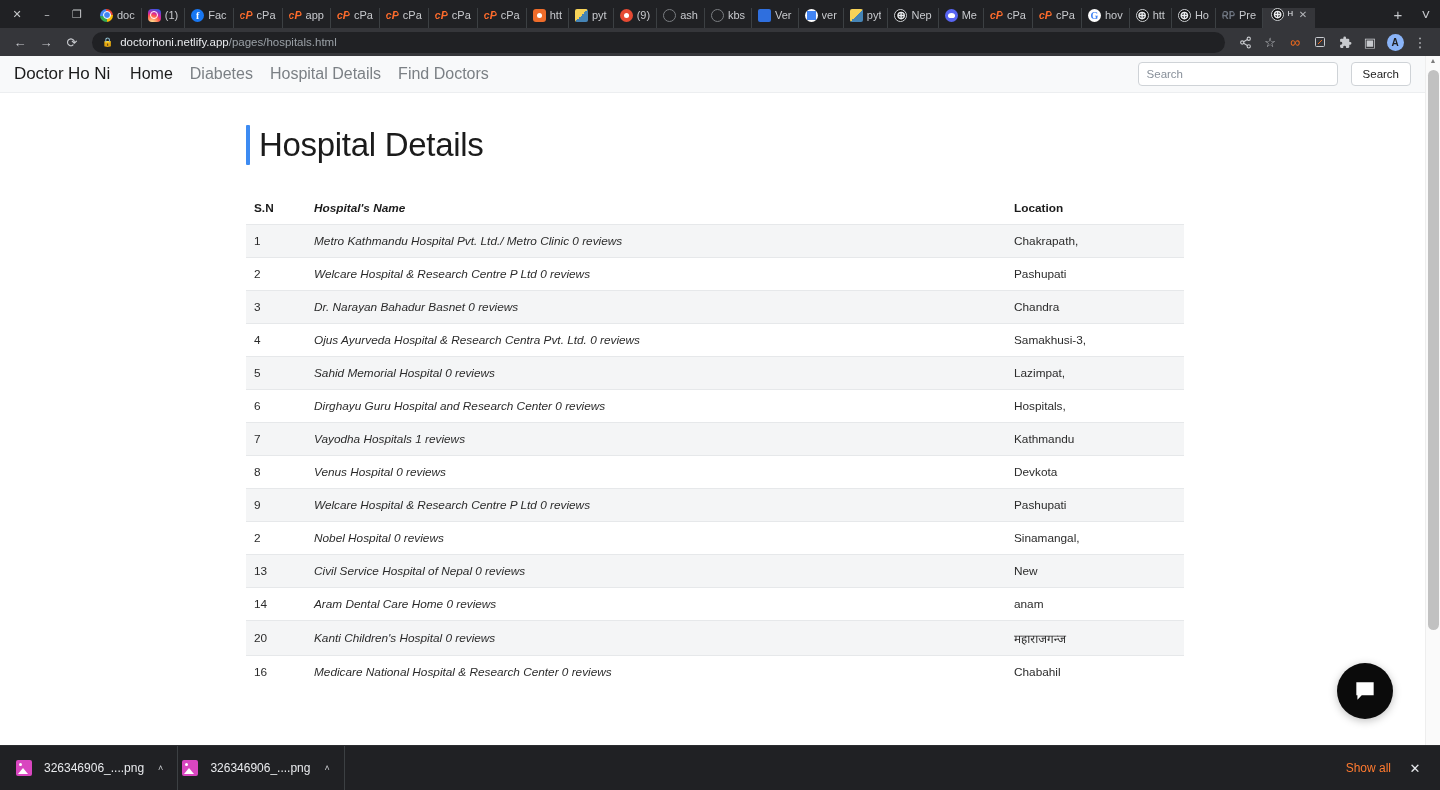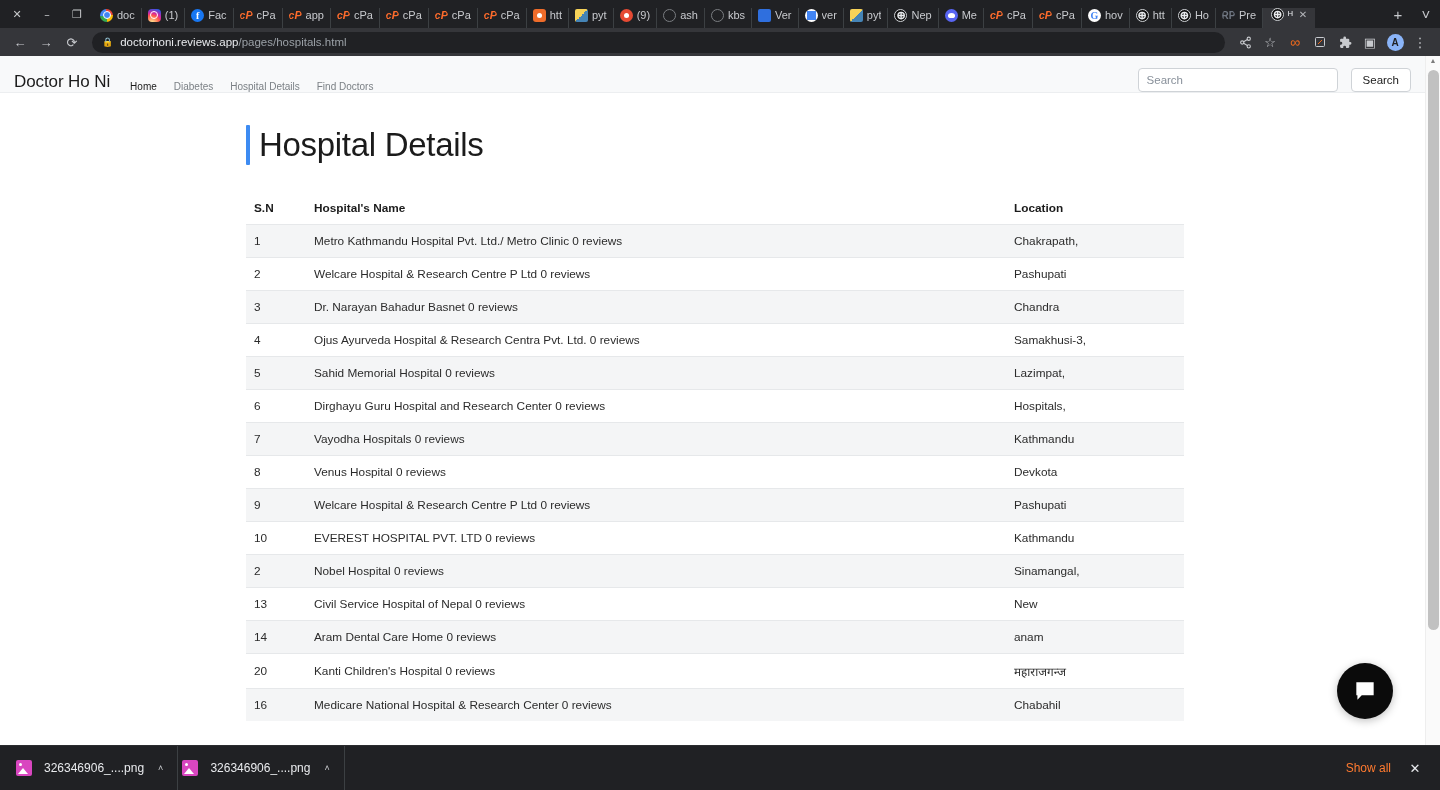--- a/index.html
+++ b/index.html
@@ -89,26 +89,26 @@
     width:17px;height:17px;border-radius:50%;background:#8ab4f8;color:#202124;
     display:flex;align-items:center;justify-content:center;font-size:10px;font-weight:bold;
   }
 
   
   .viewport { flex: 1; background: #fff; position: relative; overflow: hidden; display: flex; }
   .page { flex: 1; position: relative; overflow: hidden; }
 
   .navbar {
     height: 37px; background: #f8f9fa;
-    display: flex; align-items: flex-end; padding: 0 14px;
+    display: flex; align-items: center; padding: 0 14px;
     border-bottom: 1px solid #eceef0;
   }
   .brand { font-size: 17px; color: #1b1b1b; font-weight: 400; margin-right: 20px; letter-spacing: -0.1px;}
   .navlinks { display: flex; align-items: center; gap: 17px; }
-  .navlink { font-size: 10px; color: #7b8085; }
+  .navlink { font-size: 16px; color: #7b8085; }
   .navlink.active { color: #1b1b1b; font-weight: 500; }
   .nav-spacer { flex: 1; }
   .searchform { display: flex; align-items: center; gap: 13px; }
   .searchinput {
     width: 200px; height: 24px; border: 1px solid #cfd3d7; border-radius: 4px;
     padding: 0 8px; font-size: 11.5px; color: #333; font-family: "Liberation Sans", sans-serif;
     background: #fff;
   }
   .searchinput::placeholder { color: #88909a; }
   .searchbtn {
@@ -121,21 +121,21 @@
   .title-wrap { display: flex; align-items: stretch; gap: 9px; margin-bottom: 30px; }
   .title-bar { width: 4px; background: #3d8bf2; border-radius: 1px; align-self: stretch; }
   .page-title { font-size: 33px; color: #1b1b1b; font-weight: 400; line-height: 1.22; letter-spacing: -0.3px; }
 
   .table { width: 938px; border-collapse: collapse; }
   .table thead th {
     text-align: left; font-size: 11.8px; color: #1b1b1b; font-weight: bold;
     padding: 6px 0 9px 0; vertical-align: bottom;
   }
   .col-sn { width: 68px; padding-left: 8px !important; margin-left: 36px; }
-  .col-name { width: 700px; }
+  .col-name { width: 700px; font-style: italic; }
   .col-loc { width: 170px; }
   .table tbody td {
     font-size: 11.8px; color: #2b2b2b; padding: 9px 0;
     border-top: 1px solid #e6e8ea; height: 31px;
   }
   .table tbody td.col-sn { padding-left: 8px; }
   .table tbody tr:nth-child(odd) { background: #f4f5f6; }
   .table tbody tr:nth-child(even) { background: #ffffff; }
 
   .chat-bubble {
@@ -302,21 +302,21 @@
     <div class="newtab">+</div>
     <div class="tablist-btn">˅</div>
   </div>
 
   <div class="toolbar">
     <div class="tbtn">←</div>
     <div class="tbtn">→</div>
     <div class="tbtn">⟳</div>
     <div class="omnibox">
       <span class="lock">🔒</span>
-      <span><span class="url-host">doctorhoni.reviews.app</span><span class="url-path">/pages/hospitals.html</span></span>
+      <span><span class="url-host">doctorhoni.netlify.app</span><span class="url-path">/pages/hospitals.html</span></span>
     </div>
     <div class="tb-right">
       <div class="tbtn">
         <svg width="13" height="13" viewBox="0 0 24 24" fill="none" stroke="#c8cace" stroke-width="2" stroke-linecap="round">
             <circle cx="18" cy="5" r="3"></circle>
             <circle cx="6" cy="12" r="3"></circle>
             <circle cx="18" cy="19" r="3"></circle>
             <line x1="8.6" y1="10.5" x2="15.4" y2="6.5"></line>
             <line x1="8.6" y1="13.5" x2="15.4" y2="17.5"></line>
           </svg>
@@ -400,37 +400,32 @@
                 <td class="col-name">Sahid Memorial Hospital 0 reviews</td>
                 <td class="col-loc">Lazimpat,</td>
               </tr>
               <tr>
                 <td class="col-sn">6</td>
                 <td class="col-name">Dirghayu Guru Hospital and Research Center 0 reviews</td>
                 <td class="col-loc">Hospitals,</td>
               </tr>
               <tr>
                 <td class="col-sn">7</td>
-                <td class="col-name">Vayodha Hospitals 0 reviews</td>
+                <td class="col-name">Vayodha Hospitals 1 reviews</td>
                 <td class="col-loc">Kathmandu</td>
               </tr>
               <tr>
                 <td class="col-sn">8</td>
                 <td class="col-name">Venus Hospital 0 reviews</td>
                 <td class="col-loc">Devkota</td>
               </tr>
               <tr>
                 <td class="col-sn">9</td>
                 <td class="col-name">Welcare Hospital &amp; Research Centre P Ltd 0 reviews</td>
                 <td class="col-loc">Pashupati</td>
-              </tr>
-              <tr>
-                <td class="col-sn">10</td>
-                <td class="col-name">EVEREST HOSPITAL PVT. LTD 0 reviews</td>
-                <td class="col-loc">Kathmandu</td>
               </tr>
               <tr>
                 <td class="col-sn">2</td>
                 <td class="col-name">Nobel Hospital 0 reviews</td>
                 <td class="col-loc">Sinamangal,</td>
               </tr>
               <tr>
                 <td class="col-sn">13</td>
                 <td class="col-name">Civil Service Hospital of Nepal 0 reviews</td>
                 <td class="col-loc">New</td>

